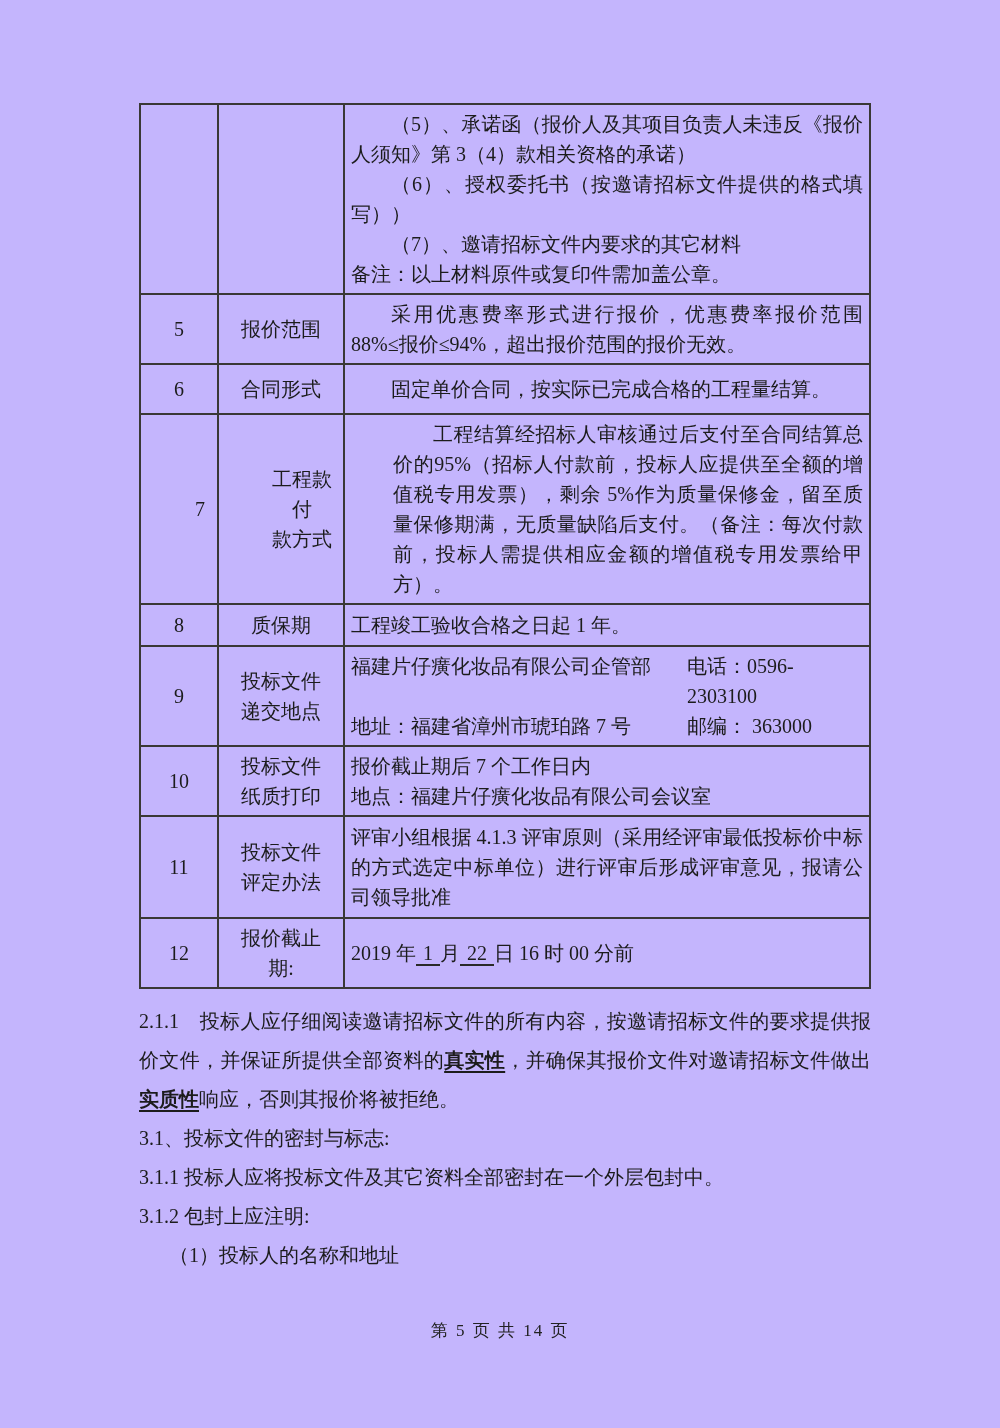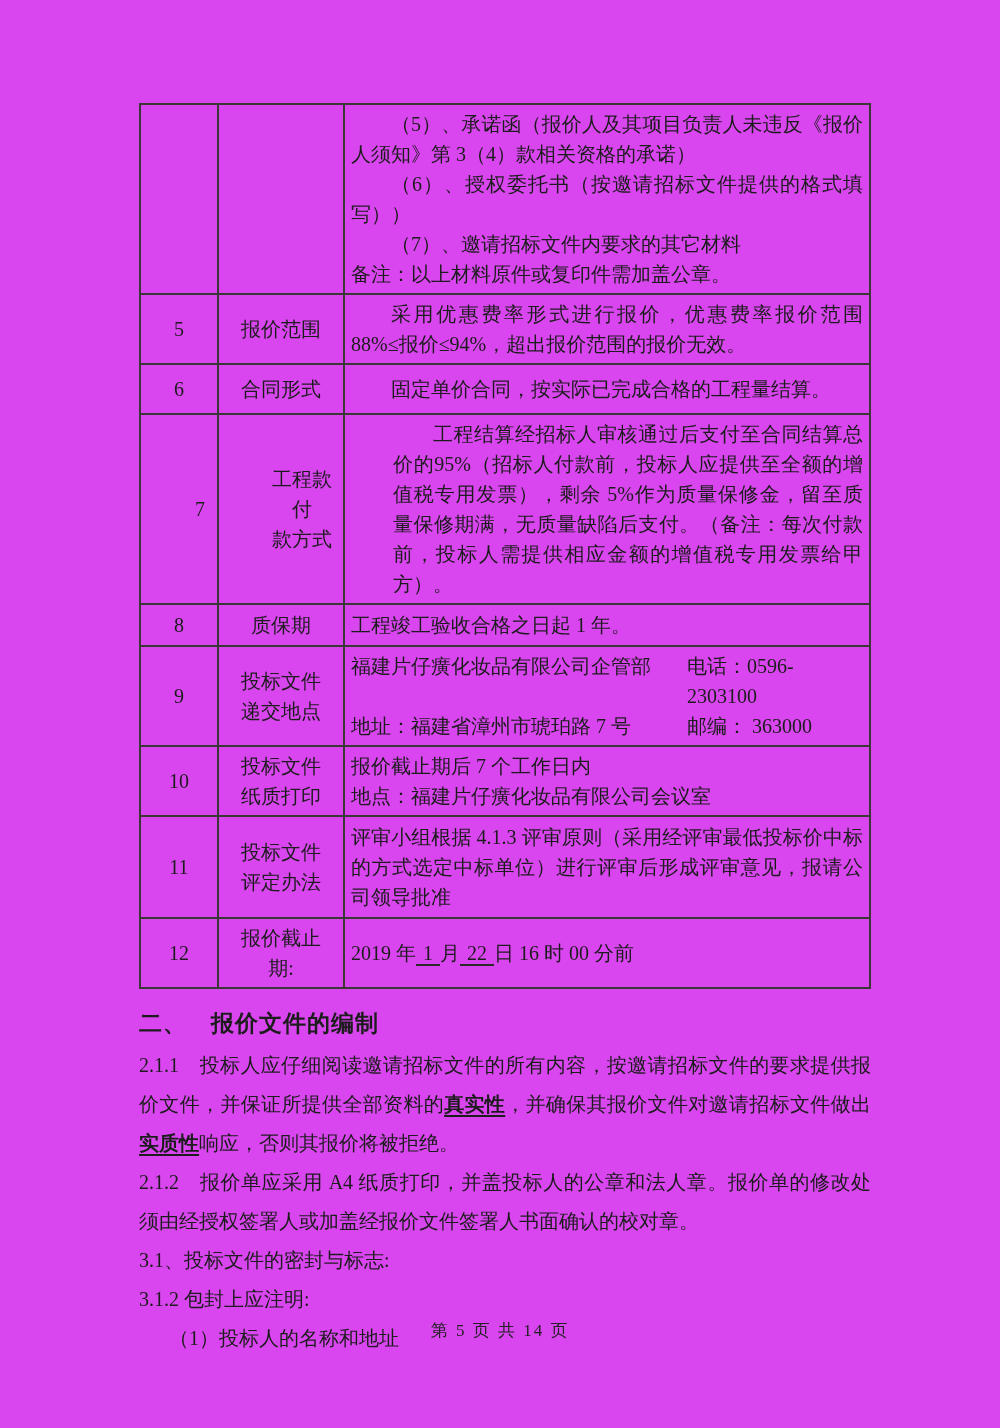--- a/index.html
+++ b/index.html
@@ -4,21 +4,21 @@
 <style>
   html,body { margin:0; padding:0; }
   body {
     width:1000px; height:1428px;
     background:#f6f6f4;
     font-family:"Liberation Serif","DejaVu Serif",serif;
   }
   .page {
     position:relative;
     width:1000px; height:1428px;
-    background:#d946ef;
+    background:#c4b5fd;
     color:#1c1c1c;
     overflow:hidden;
     text-decoration:underline;
   }
   .content {
     position:absolute;
     left:139px; top:103px;
     width:732px;
   }
 
@@ -193,23 +193,22 @@
               <div>期:</div>
             </td>
             <td class="col-content">
               <div class="cline"><span>2019 年</span><span class="blank">1</span><span>月</span><span class="blank">22</span><span>日 16 时 00 分前</span></div>
             </td>
           </tr>
         </tbody>
     </table>
 
     <div class="body-text">
-      <h2>二、　报价文件的编制</h2>
       <p class="just"><span>2.1.1　投标人应仔细阅读邀请招标文件的所有内容，按邀请招标文件的要求提供报价文件，并保证所提供全部资料的</span><span class="em-u">真实性</span><span>，并确保其报价文件对邀请招标文件做出</span><span class="em-u">实质性</span><span>响应，否则其报价将被拒绝。</span></p>
-      <p class="just">2.1.2　报价单应采用 A4 纸质打印，并盖投标人的公章和法人章。报价单的修改处须由经授权签署人或加盖经报价文件签署人书面确认的校对章。</p>
       <p>3.1、投标文件的密封与标志:</p>
+      <p>3.1.1 投标人应将投标文件及其它资料全部密封在一个外层包封中。</p>
       <p>3.1.2 包封上应注明:</p>
       <p class="indent1">（1）投标人的名称和地址</p>
     </div>
   </div>
 
   <div class="footer">第 5 页 共 14 页</div>
 </div>
 
 </body></html>

